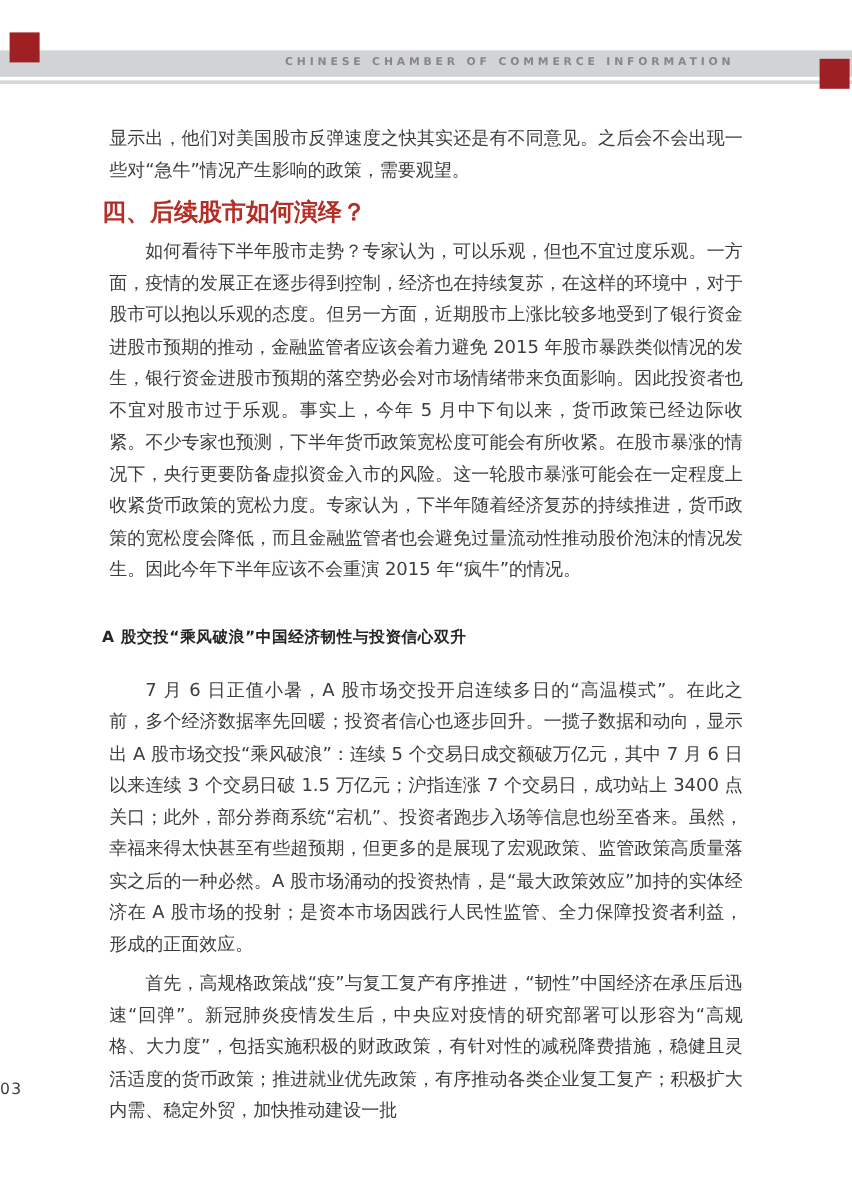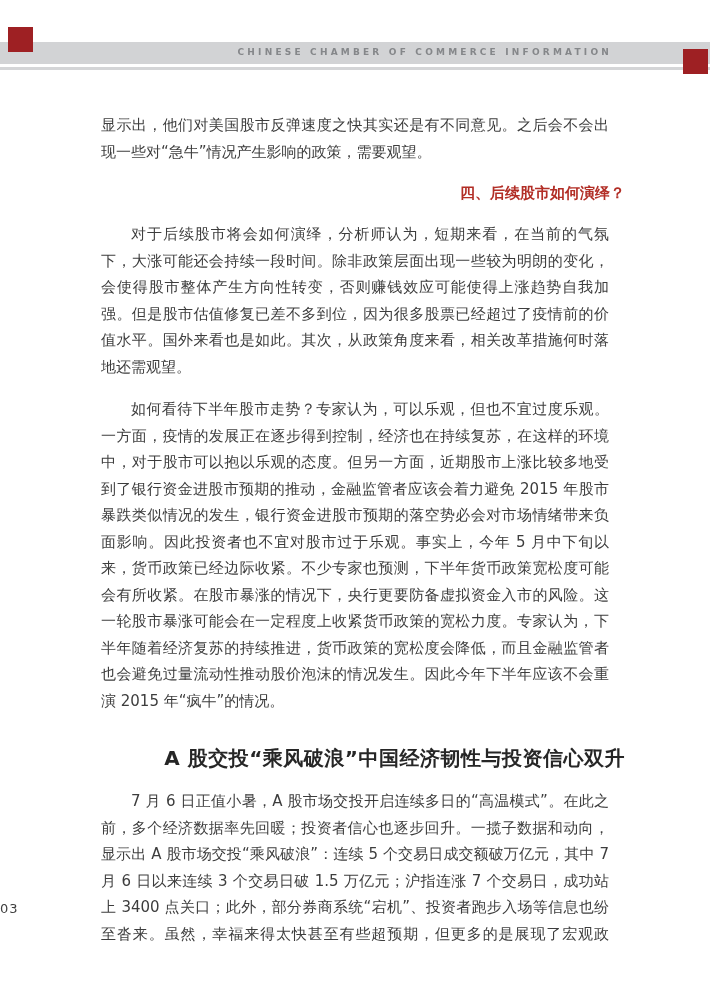--- a/index.html
+++ b/index.html
@@ -40,41 +40,41 @@
   .accent-square.left  { left: 8px;  top: 27px; }
   .accent-square.right { right: 2px; top: 49px; }
   
   .content {
     position: absolute;
     left: 85px;
     right: 85px;
     top: 96px;
   }
   .para {
-    margin: 16px;
+    margin: 6px;
     font-size: 15px;
     line-height: 26.5px;
     color: #3d3d3d;
     text-align: justify;
     text-indent: 2em;
     text-justify: inter-ideograph;
   }
   .para.no-indent { text-indent: 0; }
   .section-heading {
     margin: 10px 0 7px 0;
-    text-align: right;
-    font-size: 15px;
+    text-align: left;
+    font-size: 20px;
     font-weight: bold;
     line-height: 24px;
     font-family: Liberation Serif, serif;
   }
   .article-title {
     margin: 30px 0 16px 0;
-    text-align: right;
-    font-size: 20px;
+    text-align: left;
+    font-size: 13px;
     font-weight: bold;
     color: #262626;
     letter-spacing: 0.5px;
     line-height: 28px;
   }
   .source-citation {
     float: right;
     font-weight: bold;
     font-size: 14px;
     color: #3a3a3a;
@@ -101,21 +101,20 @@
   <div class="header-rule"></div>
   <div class="accent-square left" style="background: rgb(158, 32, 35);"></div>
   <div class="accent-square right" style="background: rgb(158, 32, 35);"></div>
 
   <div class="content">
 
     <p class="para no-indent">显示出，他们对美国股市反弹速度之快其实还是有不同意见。之后会不会出现一些对“急牛”情况产生影响的政策，需要观望。</p>
 
     <h2 class="section-heading" style="color: rgb(178, 46, 38);">四、后续股市如何演绎？</h2>
 
-    <p class="para">对于后续股市将会如何演绎，分析师认为，短期来看，在当前的气氛下，大涨可能还会持续一段时间。除非政策层面出现一些较为明朗的变化，会使得股市整体产生方向性转变，否则赚钱效应可能使得上涨趋势自我加强。但是股市估值修复已差不多到位，因为很多股票已经超过了疫情前的价值水平。国外来看也是如此。其次，从政策角度来看，相关改革措施何时落地还需观望。</p>
 
     <p class="para">
       <span>如何看待下半年股市走势？专家认为，可以乐观，但也不宜过度乐观。一方面，疫情的发展正在逐步得到控制，经济也在持续复苏，在这样的环境中，对于股市可以抱以乐观的态度。但另一方面，近期股市上涨比较多地受到了银行资金进股市预期的推动，金融监管者应该会着力避免 2015 年股市暴跌类似情况的发生，银行资金进股市预期的落空势必会对市场情绪带来负面影响。因此投资者也不宜对股市过于乐观。事实上，今年 5 月中下旬以来，货币政策已经边际收紧。不少专家也预测，下半年货币政策宽松度可能会有所收紧。在股市暴涨的情况下，央行更要防备虚拟资金入市的风险。这一轮股市暴涨可能会在一定程度上收紧货币政策的宽松力度。专家认为，下半年随着经济复苏的持续推进，货币政策的宽松度会降低，而且金融监管者也会避免过量流动性推动股价泡沫的情况发生。因此今年下半年应该不会重演 2015 年“疯牛”的情况。</span>
     </p>
     <div class="clear"></div>
 
     <h1 class="article-title">A 股交投“乘风破浪”中国经济韧性与投资信心双升</h1>
 
     <p class="para">7 月 6 日正值小暑，A 股市场交投开启连续多日的“高温模式”。在此之前，多个经济数据率先回暖；投资者信心也逐步回升。一揽子数据和动向，显示出 A 股市场交投“乘风破浪”：连续 5 个交易日成交额破万亿元，其中 7 月 6 日以来连续 3 个交易日破 1.5 万亿元；沪指连涨 7 个交易日，成功站上 3400 点关口；此外，部分券商系统“宕机”、投资者跑步入场等信息也纷至沓来。虽然，幸福来得太快甚至有些超预期，但更多的是展现了宏观政策、监管政策高质量落实之后的一种必然。A 股市场涌动的投资热情，是“最大政策效应”加持的实体经济在 A 股市场的投射；是资本市场因践行人民性监管、全力保障投资者利益，形成的正面效应。</p>
 

